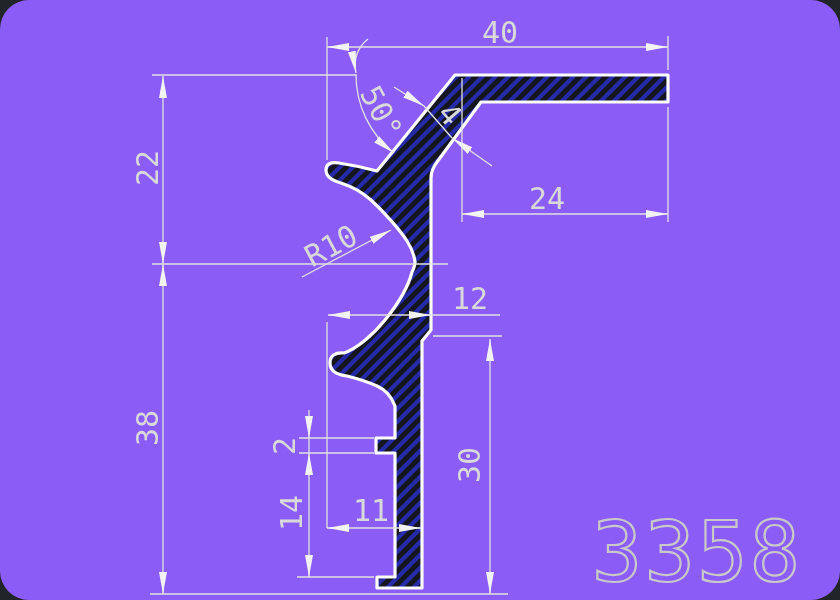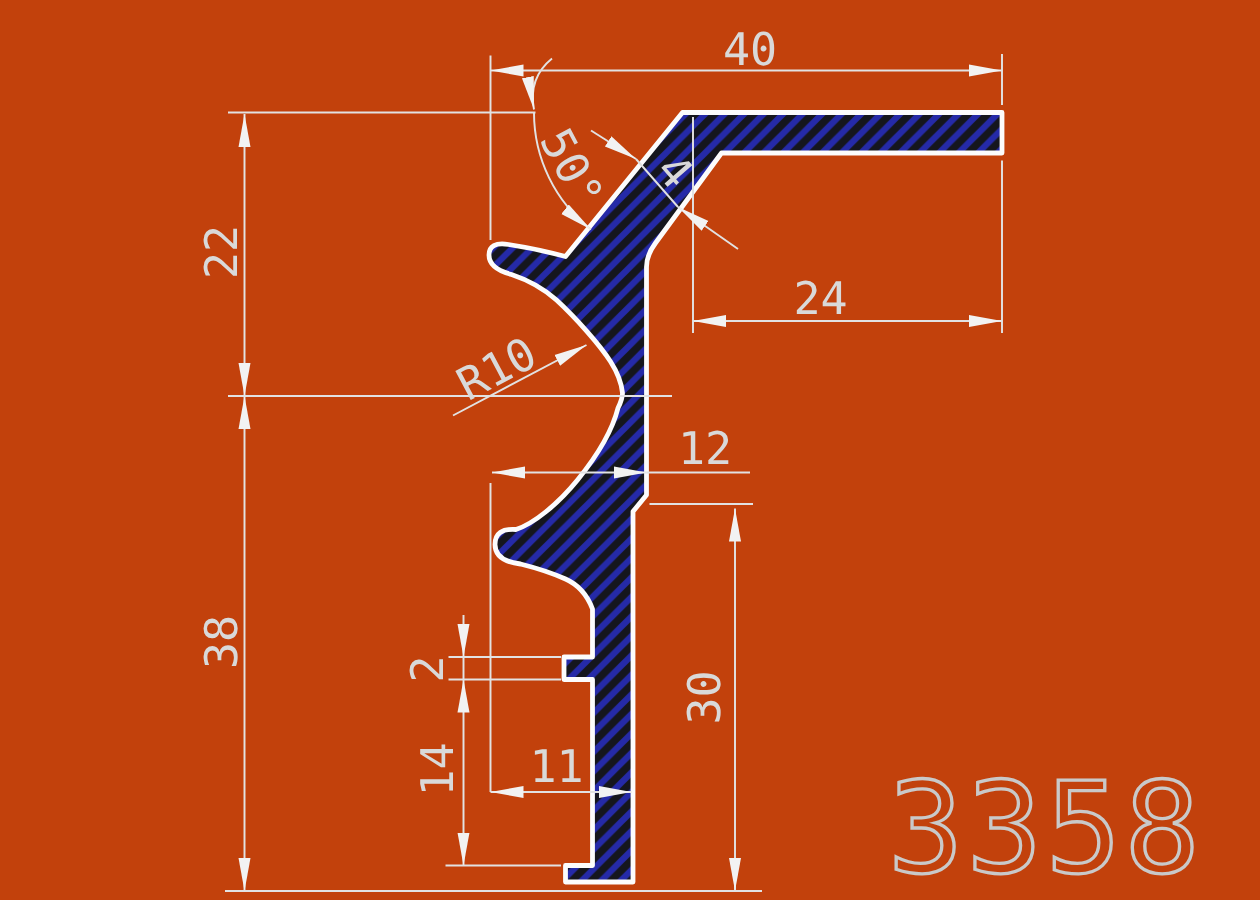--- a/index.html
+++ b/index.html
@@ -1,21 +1,22 @@
 <!DOCTYPE html>
 <html><head>
 <meta charset="utf-8">
 <style>
   html,body{margin:0;padding:0;background:#212529;}
   .canvas{
     position:relative;
     width:840px;height:600px;
-    background:#c2410c;
+    background:#8b5cf6;
     overflow:hidden;
     font-family:"DejaVu Sans Mono", monospace;
+    border-radius:29px;
   }
   svg{display:block;}
   .thin{stroke:#e2e2e2;stroke-width:1.3;fill:none;}
   .profile{fill:url(#hatch);stroke:#fcfcfc;stroke-width:3.2;stroke-linejoin:round;}
   .dimtxt{fill:#d9d9d9;font-size:30px;font-family:"DejaVu Sans Mono",monospace;}
   .pn{fill:none;stroke:#c9c9c9;stroke-width:2.2;font-size:84px;letter-spacing:2px;font-family:"DejaVu Sans Mono",monospace;}
 </style>
 </head>
 <body>
 

